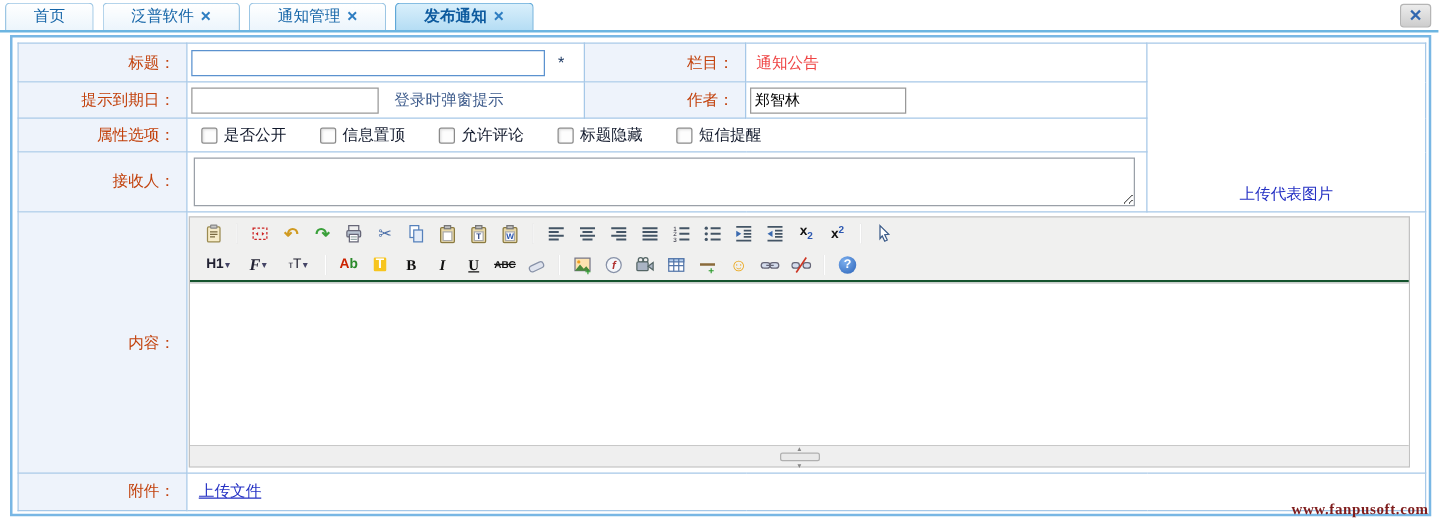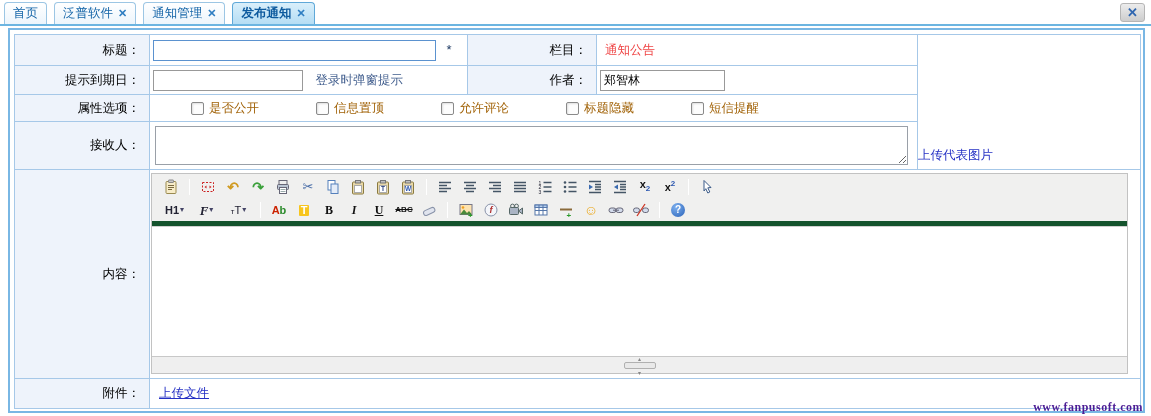--- a/index.html
+++ b/index.html
@@ -2,66 +2,66 @@
 <html><head>
 <meta charset="utf-8">
 <style>
   * { box-sizing: border-box; margin: 0; padding: 0; }
   body { font-family: "Liberation Sans", sans-serif; background: #fff; }
   .screen { position: relative; width: 1151px; height: 416px; background: #fff; overflow: hidden; }
 
   
   .tabbar { position: absolute; top: 0; left: 0; right: 0; height: 26px;
             border-bottom: 2px solid #6cb5e1; display: flex; align-items: flex-end; padding-left: 4px; background: #fff; }
-  .tab { display: inline-flex; align-items: center; gap: 5px; height: 22px; padding: 0 8px;
+  .tab { display: inline-flex; align-items: center; gap: 5px; height: 22px; padding: 0 22px;
          border: 1px solid #9cc6e4; border-bottom: none; border-radius: 4px 4px 0 0;
          background: linear-gradient(#ffffff, #ecf5fc); color: #1565a8; font-size: 12.5px;
          margin-right: 7px; cursor: pointer; white-space: nowrap; }
   .tab.active { background: linear-gradient(#d9effb, #b5ddf4); border-color: #5fa8d8; font-weight: bold; color: #0d5a9e; }
   .tab-x { color: #2f7ec2; font-weight: bold; font-size: 11px; cursor: pointer; }
   .panel-close { position: absolute; right: 6px; top: 3px; width: 25px; height: 19px;
                  background: linear-gradient(#ececec, #cdcdcd); border: 1px solid #b5b5b5; border-radius: 3px;
                  display: flex; align-items: center; justify-content: center;
                  color: #2f66b0; font-weight: bold; font-size: 13px; cursor: pointer; }
 
   
   .panel { position: absolute; left: 8px; top: 28px; width: 1137px; height: 385px;
            border: 2px solid #79b7e4; background: #fff; }
   table.form { border-collapse: collapse; margin: 4px 2px 2px 4px; width: calc(100% - 6px); table-layout: fixed; }
   td { border: 1px solid #a6c8e8; font-size: 12.5px; overflow: hidden; }
-  td.lbl { background: #eef3fb; text-align: right; padding-right: 9px; color: #000000; white-space: nowrap; }
+  td.lbl { background: #eef3fb; text-align: right; padding-right: 9px; color: #c2410c; white-space: nowrap; }
   td.val { background: #fff; padding-left: 3px; vertical-align: middle; }
   tr.r1 { height: 31px; } tr.r2 { height: 29px; } tr.r3 { height: 27px; }
   tr.r4 { height: 48px; } tr.r5 { height: 209px; } tr.r6 { height: 30px; }
 
   .inp { height: 21px; border: 1px solid #999; font-size: 12px; padding: 0 3px; font-family: "Liberation Sans", sans-serif; }
   .inp.blue { width: 283px; border: 1px solid #5b92cf; }
   .inp.w148 { width: 150px; } .inp.w152 { width: 125px; }
   .req { color: #16335e; margin-left: 7px; font-size: 13px; }
   .plain { color: #ef4444; padding-left: 5px; }
   .hint { color: #3f5c8c; margin-left: 9px; }
 
   .cbgroup { display: flex; align-items: center; gap: 27px; padding-left: 8px; }
-  .cbitem { display: inline-flex; align-items: center; gap: 5px; color: #a16207; margin-left: 30px; }
+  .cbitem { display: inline-flex; align-items: center; gap: 5px; color: #0f172a; }
   .cb { width: 13px; height: 13px; border: 1px solid #8a8a8a; background: #fdfdfd; border-radius: 2px;
         box-shadow: inset 1px 1px 2px rgba(0,0,0,0.12); cursor: pointer; flex: 0 0 auto; }
 
   .recipients { display: block; width: 753px; height: 39px; margin: 2px 0 2px 2px; border: 1px solid #9aa0a8;
                 resize: both; font-size: 12px; font-family: "Liberation Sans", sans-serif; }
 
-  td.rightcell { vertical-align: bottom; text-align: left; padding-bottom: 5px; background: #fff; margin-top: 27px; }
+  td.rightcell { vertical-align: bottom; text-align: center; padding-bottom: 5px; background: #fff; margin-top: 27px; }
   a.lnk { color: #2531c4; cursor: pointer; text-decoration: none; font-size: 12.5px; }
   a.lnk.u { text-decoration: underline; padding-left: 6px; }
 
   
   td.edcell { padding: 0; vertical-align: top; }
   .editor { margin: 3px 12px 3px 1px; height: 201px; border: 1px solid #c2c2c2; background: #f0f0ef;
             display: flex; flex-direction: column; }
   .tbrow { display: flex; align-items: center; gap: 5px; padding: 2px 9px; height: 25px; flex: 0 0 auto; }
-  .tbrow2 { border-bottom: 5px solid #14532d; height: 27px; align-items: center; }
+  .tbrow2 { border-bottom: 2px solid #14532d; height: 27px; align-items: center; }
   .tb-btn { display: inline-flex; align-items: center; justify-content: center; min-width: 20px; height: 19px;
             border-radius: 2px; cursor: pointer; color: #222; line-height: 1; }
   .tb-btn svg { display: block; }
   .tb-select { min-width: 27px; }
   .caret { font-size: 8px; color: #446; margin-left: 1px; }
   .tb-sep { width: 1px; height: 16px; background: #c2c2c2; border-right: 1px solid #fff; margin: 0 3px; flex: 0 0 auto; }
   .edcontent { flex: 1 1 auto; background: #fff; border-top: 1px solid #d0d0d0; border-bottom: 1px solid #c8c8c8; cursor: text; }
   .edbottom { height: 16px; flex: 0 0 auto; background: #efefef; display: flex; align-items: center; justify-content: center; }
   .drag-handle { width: 32px; height: 7px; border: 1px solid #b0b0b0; background: #e9e9e9; border-radius: 2px;
                  position: relative; cursor: ns-resize; }
@@ -70,21 +70,21 @@
   .drag-handle::after { content: "▾"; position: absolute; bottom: -8px; left: 50%; transform: translateX(-50%);
                         font-size: 6px; color: #888; }
   .help-badge { width: 14px; height: 14px; border-radius: 50%; background: radial-gradient(circle at 35% 30%, #7db0ef, #2a62b8);
                 color: #fff; font-weight: bold; font-size: 10px; display: inline-flex; align-items: center; justify-content: center; }
 
   
   .watermark { position: absolute; right: 8px; bottom: 1px; z-index: 6; text-align: right; pointer-events: none; }
   .wm-row { display: flex; align-items: center; justify-content: flex-end; gap: 1px; }
   .wm-brand { font-family: "Liberation Serif", serif; font-size: 27px; font-weight: bold;
               color: #ccd0d6; -webkit-text-stroke: 1px #9aa0a8; letter-spacing: 1px; line-height: 1; }
-  .wm-url { font-family: "Liberation Serif", serif; font-size: 12px; font-weight: bold; color: #4c1d95;
+  .wm-url { font-family: "Liberation Serif", serif; font-size: 12px; font-weight: bold; color: #7f1d1d;
             margin-top: -2px; letter-spacing: 0.5px; }
 </style>
 </head>
 <body>
 
 <div class="screen">
 
   <div class="tabbar">
     <div class="tab">
       <span>首页</span>

